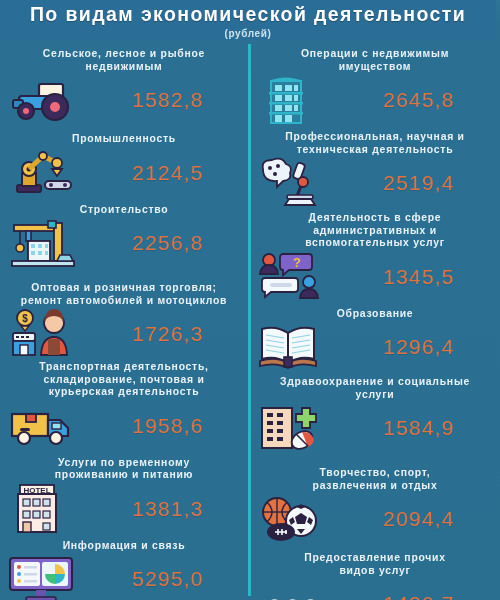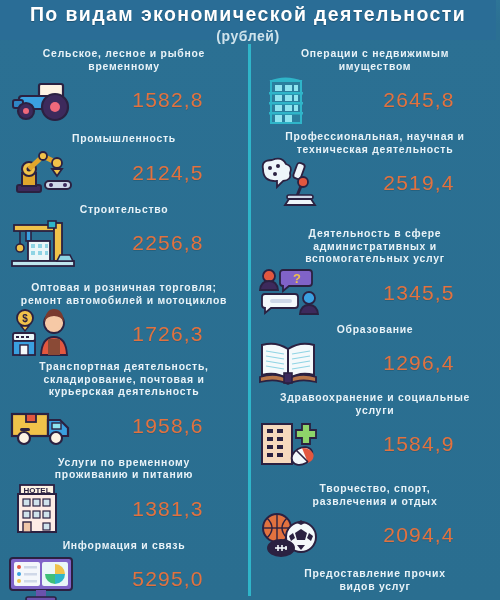--- a/index.html
+++ b/index.html
@@ -26,21 +26,21 @@
   .title {
     color: #ffffff;
     font-size: 19.5px;
     font-weight: bold;
     letter-spacing: 1.4px;
     white-space: nowrap;
     text-shadow: 0 1px 1px rgba(0,0,0,.25);
   }
   .subtitle {
     color: #cfe3ec;
-    font-size: 14px;
+    font-size: 10px;
     font-weight: bold;
     letter-spacing: .6px;
     margin-top: 2px;
   }
   
   .divider {
     position: absolute; left: 248px; top: 44px;
     width: 3px; height: 552px;
     background: #2fb5c9;
   }
@@ -94,21 +94,21 @@
     <div class="subtitle">(рублей)</div>
   </div>
 
   <div class="divider"></div>
 
   <div class="col col-left">
 
     <div class="entry" style="margin-top:4px">
       <div class="label">
         <div>Сельское, лесное и рыбное</div>
-        <div>временному</div>
+        <div>недвижимым</div>
       </div>
       <div class="row">
         <div class="icon-slot">
           <svg width="68" height="44" viewBox="0 0 68 44">
             <rect x="30" y="6" width="24" height="14" rx="2" fill="#fdf3e3" stroke="#2b2141" stroke-width="2.2"></rect>
             <rect x="10" y="18" width="36" height="13" rx="3" fill="#3aa0e0" stroke="#2b2141" stroke-width="2.2"></rect>
             <rect x="4" y="22" width="10" height="8" rx="2" fill="#2f86c5" stroke="#2b2141" stroke-width="2"></rect>
             <circle cx="17" cy="33" r="8" fill="#3d2a5c" stroke="#2b2141" stroke-width="2.2"></circle>
             <circle cx="17" cy="33" r="3" fill="#f0697b"></circle>
             <circle cx="46" cy="29" r="13" fill="#3d2a5c" stroke="#2b2141" stroke-width="2.2"></circle>
@@ -340,21 +340,21 @@
             <circle cx="46" cy="23" r="5" fill="#e2573f" stroke="#2b2141" stroke-width="1.8"></circle>
             <path d="M44 27 l-4 10" stroke="#2b2141" stroke-width="3"></path>
             <rect x="30" y="36" width="26" height="4" rx="2" fill="#cfd8e8" stroke="#2b2141" stroke-width="1.6"></rect>
             <path d="M32 40 h22 l4 6 h-30 z" fill="#eef5fa" stroke="#2b2141" stroke-width="1.8"></path>
           </svg>
         </div>
         <div class="value">2519,4</div>
       </div>
     </div>
 
-    <div class="entry" style="margin-top:18px">
+    <div class="entry" style="margin-top:2px">
       <div class="label">
         <div>Деятельность в сфере</div>
         <div>административных и</div>
         <div>вспомогательных услуг</div>
       </div>
       <div class="row">
         <div class="icon-slot">
           <svg width="70" height="50" viewBox="0 0 70 50">
             <circle cx="12" cy="8" r="6" fill="#e2573f" stroke="#2b2141" stroke-width="1.8"></circle>
             <path d="M3 22 q1 -9 9 -9 q8 0 9 9 z" fill="#3d2a5c" stroke="#2b2141" stroke-width="1.8"></path>

